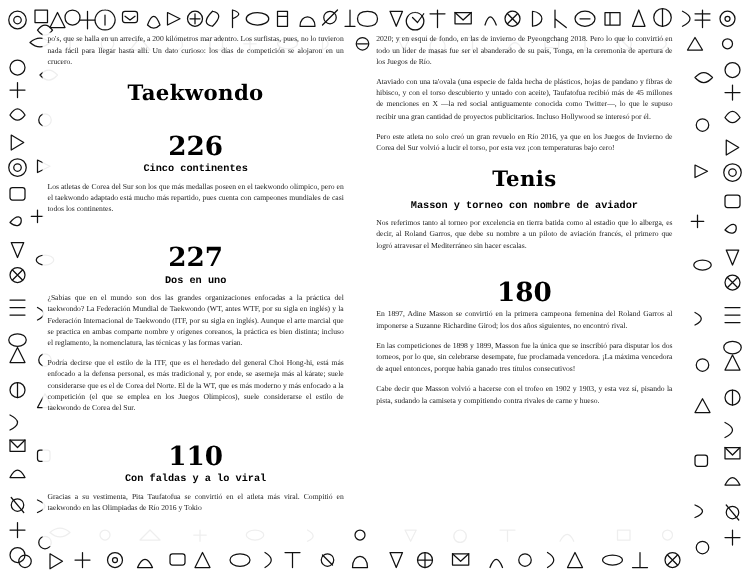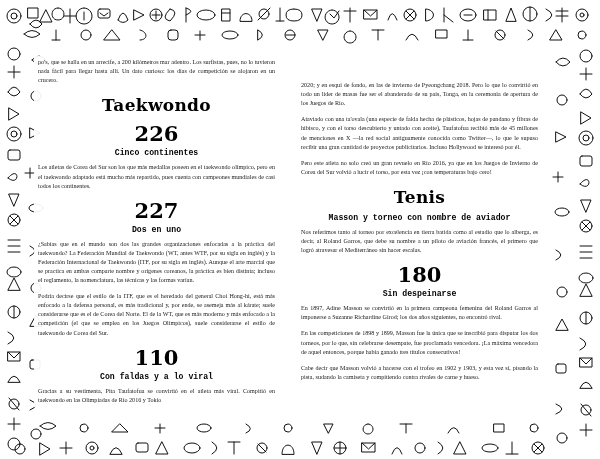--- a/index.html
+++ b/index.html
@@ -33,21 +33,20 @@
 
   .columns {
     position: relative;
     z-index: 2;
     display: flex;
     flex-direction: row;
     gap: 18px;
     padding: 26px 34px 22px 34px;
     box-sizing: border-box;
     height: 100%;
-    align-items: center;
   }
   .col {
     width: 245px;
     box-sizing: border-box;
     background: rgba(255,255,255,0.93);
     padding: 2px 4px;
   }
   .col-left { }
   .col-right { }
 
@@ -67,21 +66,21 @@
     text-align: center;
     margin: 10px 0 6px 0;
     letter-spacing: 0.3px;
     color: #000;
   }
   .num {
     font-family: "DejaVu Serif", serif;
     font-weight: bold;
     font-size: 21px;
     text-align: center;
-    margin: 6px 0 2px 0;
+    margin: 19px 0 2px 0;
     color: #000;
   }
   h2.fact {
     font-family: Liberation Mono, monospace;
     font-weight: bold;
     font-size: 8.2px;
     text-align: center;
     margin: 0 0 6px 0;
     color: #000;
   }
@@ -306,20 +305,19 @@
       <p class="body">2020; y en esquí de fondo, en las de invierno de Pyeongchang 2018. Pero lo que lo convirtió en todo un líder de masas fue ser el abanderado de su país, Tonga, en la ceremonia de apertura de los Juegos de Río.</p>
       <p class="body">Ataviado con una ta'ovala (una especie de falda hecha de plásticos, hojas de pandano y fibras de hibisco, y con el torso descubierto y untado con aceite), Taufatofua recibió más de 45 millones de menciones en X —la red social antiguamente conocida como Twitter—, lo que le supuso recibir una gran cantidad de proyectos publicitarios. Incluso Hollywood se interesó por él.</p>
       <p class="body">Pero este atleta no solo creó un gran revuelo en Río 2016, ya que en los Juegos de Invierno de Corea del Sur volvió a lucir el torso, por esta vez ¡con temperaturas bajo cero!</p>
 
       <h1 class="sport">Tenis</h1>
 
       <h2 class="fact">Masson y torneo con nombre de aviador</h2>
       <p class="body">Nos referimos tanto al torneo por excelencia en tierra batida como al estadio que lo alberga, es decir, al Roland Garros, que debe su nombre a un piloto de aviación francés, el primero que logró atravesar el Mediterráneo sin hacer escalas.</p>
 
       <div class="num">180</div>
-      <h2 class="fact">Sin despeinarse</h2>
       <p class="body">En 1897, Adine Masson se convirtió en la primera campeona femenina del Roland Garros al imponerse a Suzanne Richardine Girod; los dos años siguientes, no encontró rival.</p>
       <p class="body">En las competiciones de 1898 y 1899, Masson fue la única que se inscribió para disputar los dos torneos, por lo que, sin celebrarse desempate, fue proclamada vencedora. ¡La máxima vencedora de aquel entonces, porque había ganado tres títulos consecutivos!</p>
       <p class="body">Cabe decir que Masson volvió a hacerse con el trofeo en 1902 y 1903, y esta vez sí, pisando la pista, sudando la camiseta y compitiendo contra rivales de carne y hueso.</p>
     </div>
 
   </div>
 </div>
 
 </body></html>

